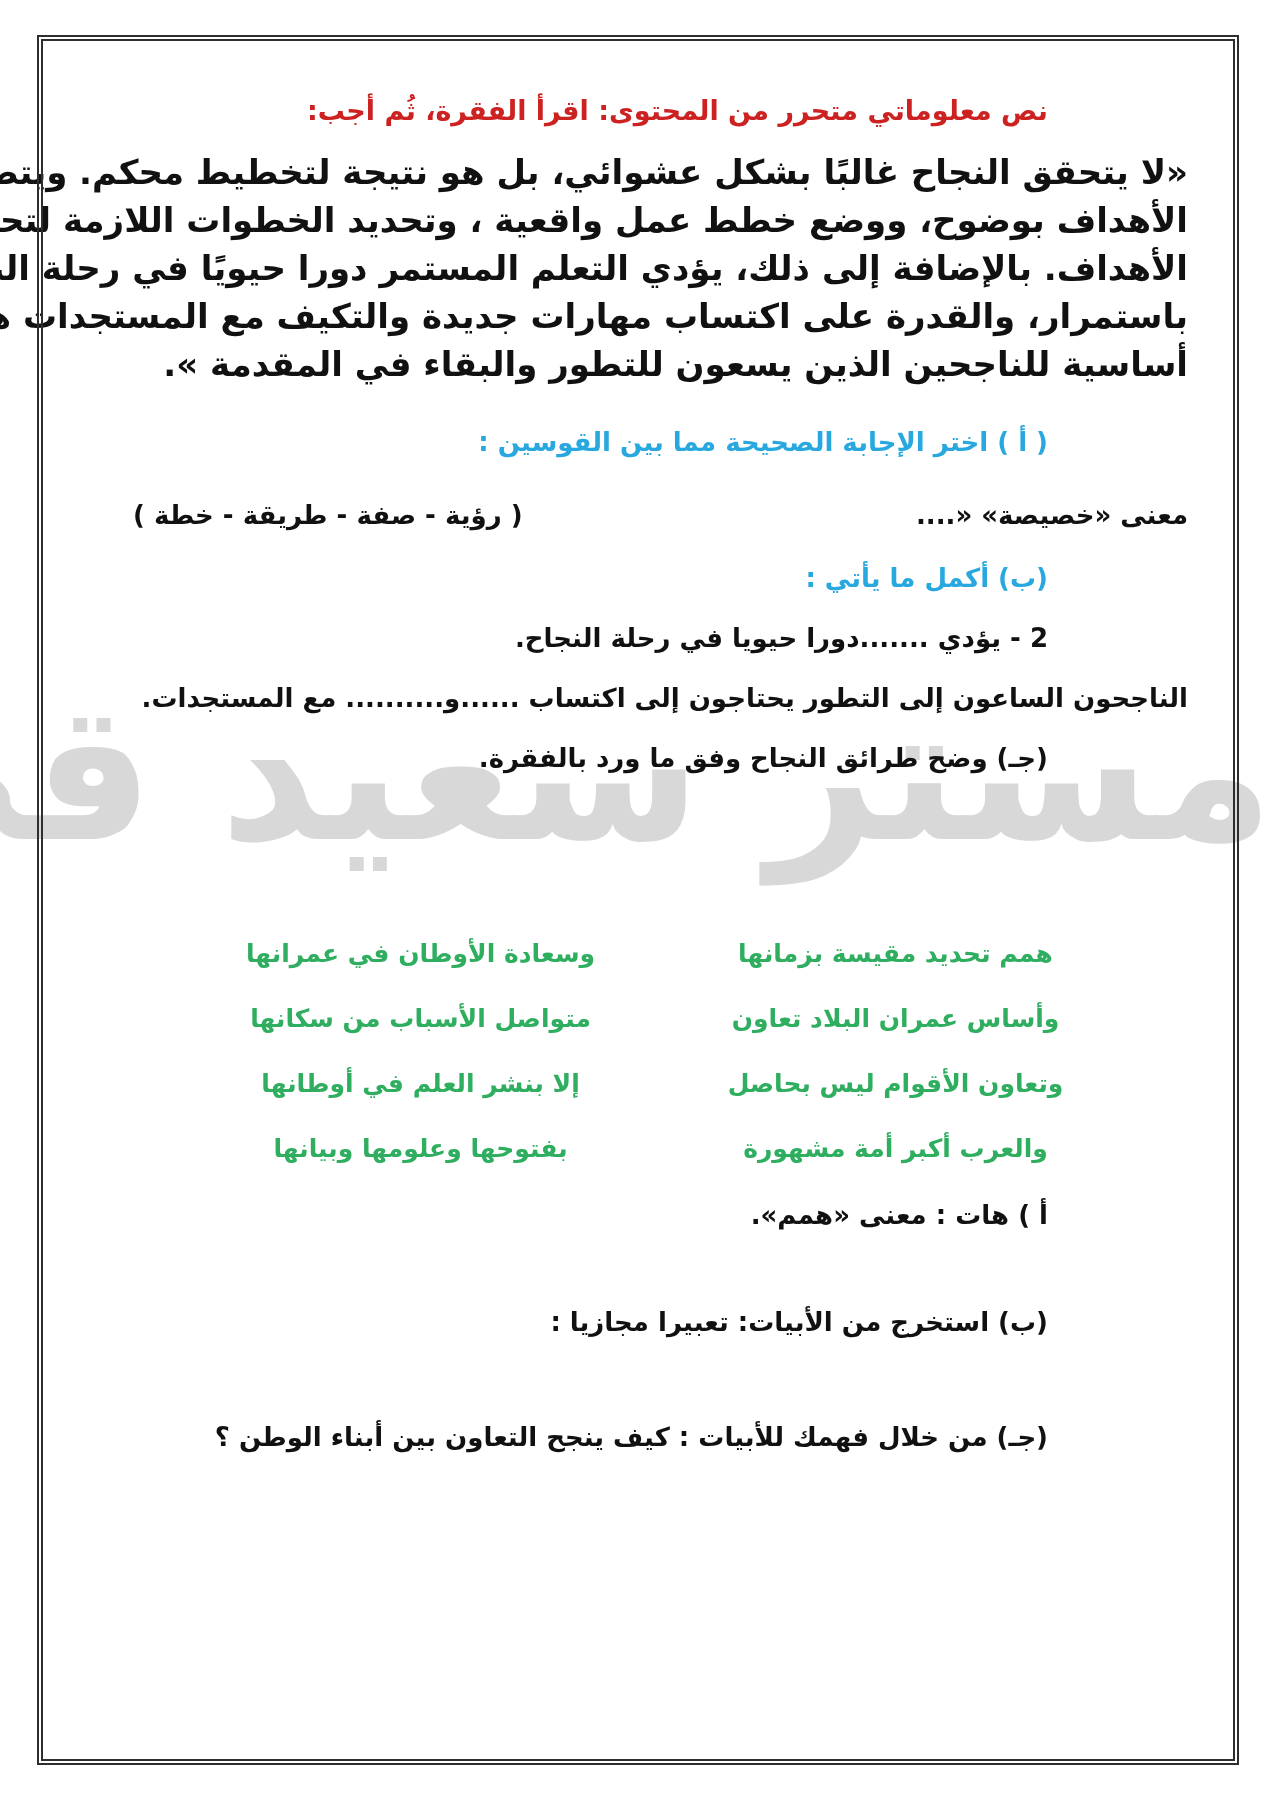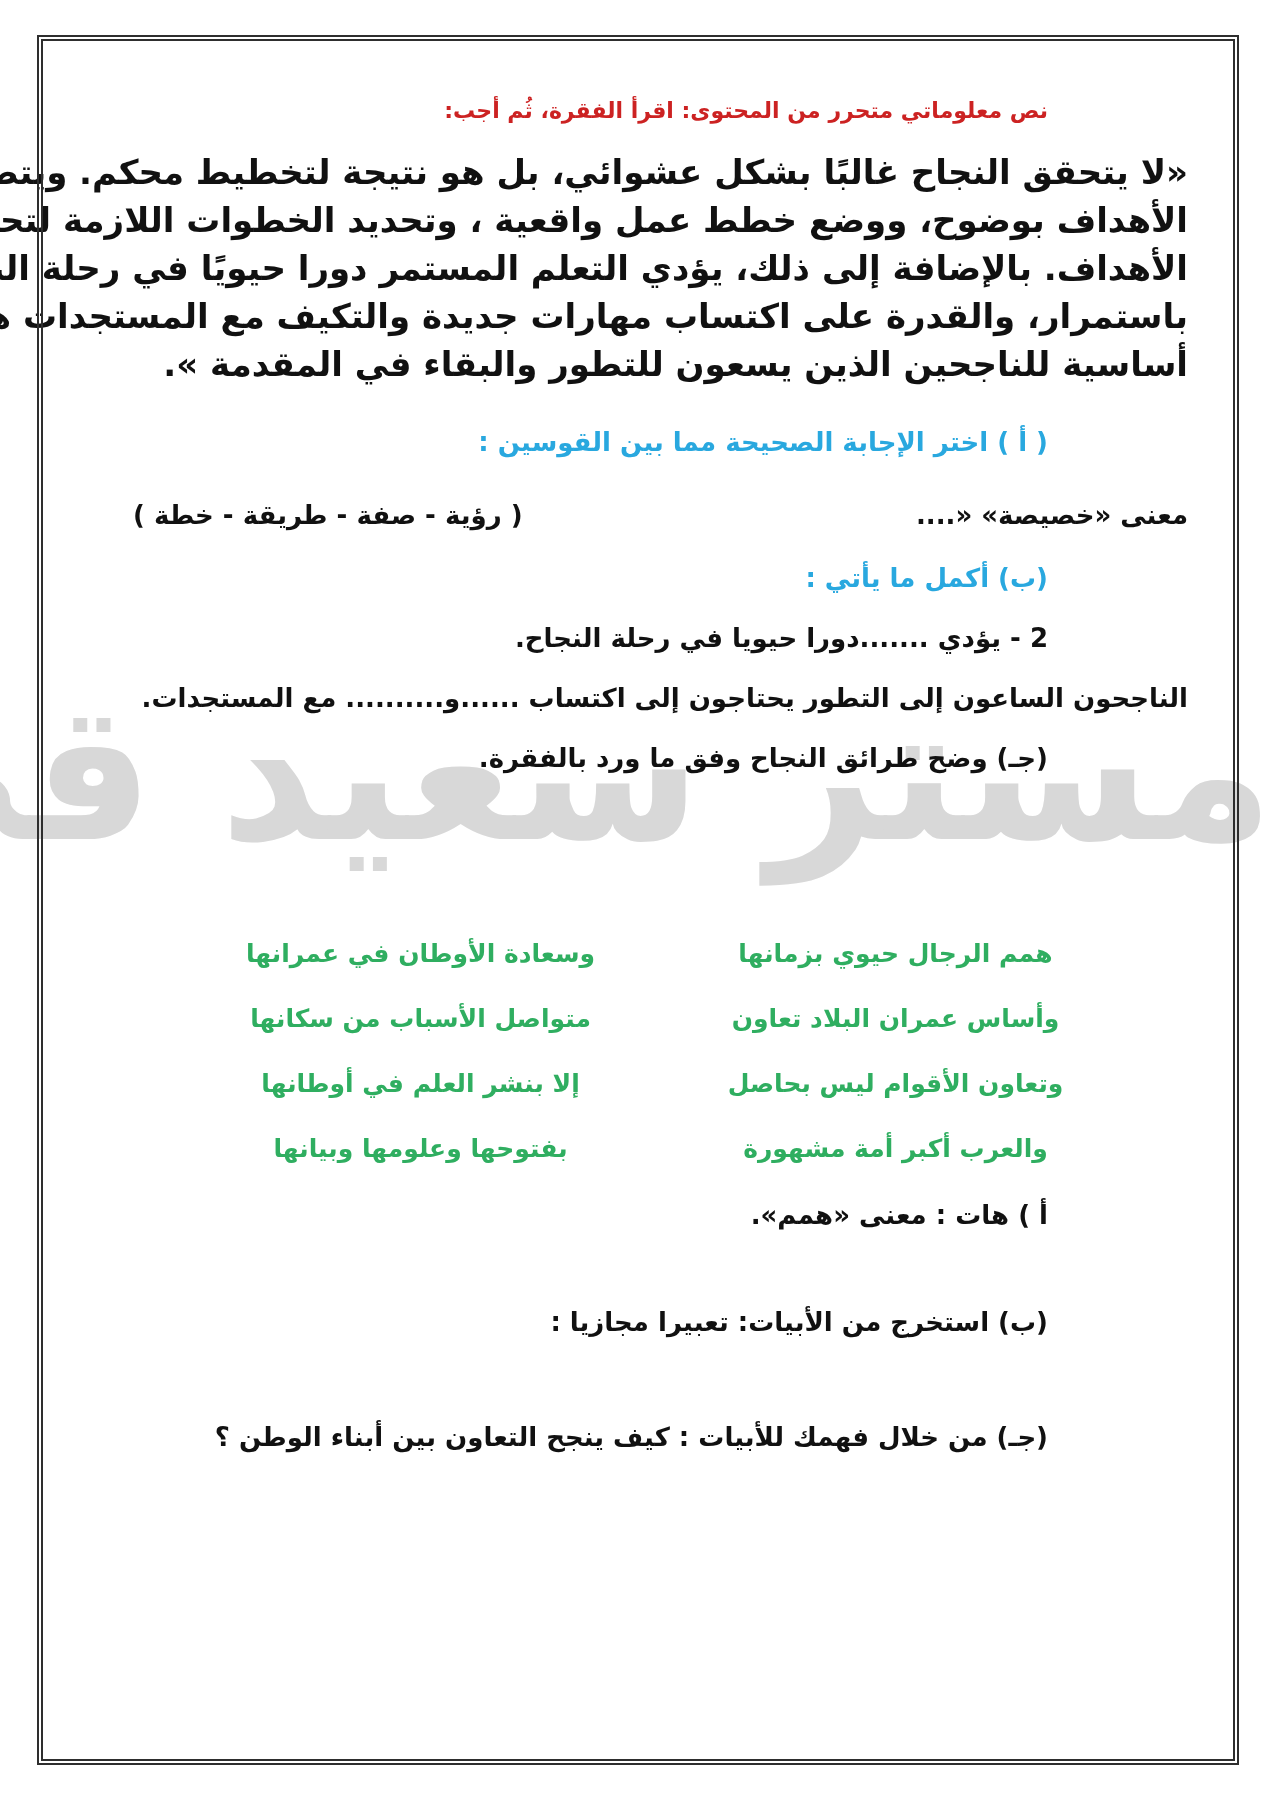--- a/index.html
+++ b/index.html
@@ -33,21 +33,21 @@
     position: absolute; left: 46px; top: 44px; right: 44px; bottom: 46px;
     padding: 0 42px; direction: rtl; text-align: right; z-index: 1;
   }
 
   .red   { color: var(--red, #cc2222); }
   .blue  { color: var(--blue, #29a8df); }
   .green { color: var(--green, #2fae60); }
 
   .indent { margin-right: 140px; }
 
-  .title-1 { margin-top: 44px; font-size: 22px; line-height: 45px; }
+  .title-1 { margin-top: 44px; font-size: 27px; line-height: 45px; }
   .para { margin-top: 15px; font-size: 34px; }
   .pline { line-height: 48px; white-space: nowrap; }
 
   .heading { font-size: 26px; line-height: 45px; }
   .h-a { margin-top: 32px; }
   .h-b { margin-top: 18px; text-align: right; }
 
   .line { font-size: 26px; line-height: 45px; margin-top: 15px; white-space: nowrap; }
 
   .choice-row {
@@ -105,21 +105,21 @@
     </div>
 
     <div class="blue heading h-b indent">(ب) أكمل ما يأتي :</div>
 
     <div class="line indent">2 - يؤدي .......دورا حيويا في رحلة النجاح.</div>
     <div class="line">الناجحون الساعون إلى التطور يحتاجون إلى اكتساب ......و.......... مع المستجدات.</div>
     <div class="line indent">(جـ) وضح طرائق النجاح وفق ما ورد بالفقرة.</div>
 
 
     <div class="verses green">
-      <div class="cell">همم الرجال حيوي بزمانها</div>
+      <div class="cell">همم تحديد مقيسة بزمانها</div>
       <div class="cell">وسعادة الأوطان في عمرانها</div>
       <div class="cell">وأساس عمران البلاد تعاون</div>
       <div class="cell">متواصل الأسباب من سكانها</div>
       <div class="cell">وتعاون الأقوام ليس بحاصل</div>
       <div class="cell">إلا بنشر العلم في أوطانها</div>
       <div class="cell">والعرب أكبر أمة مشهورة</div>
       <div class="cell">بفتوحها وعلومها وبيانها</div>
     </div>
 
     <div class="line indent q2a">أ ) هات : معنى «همم».</div>

